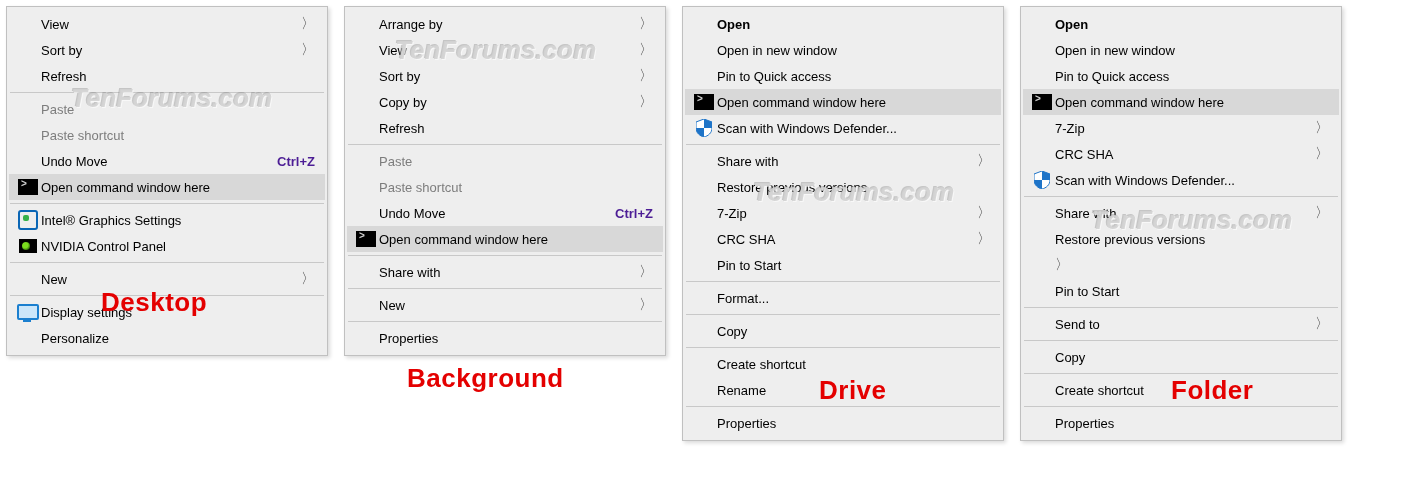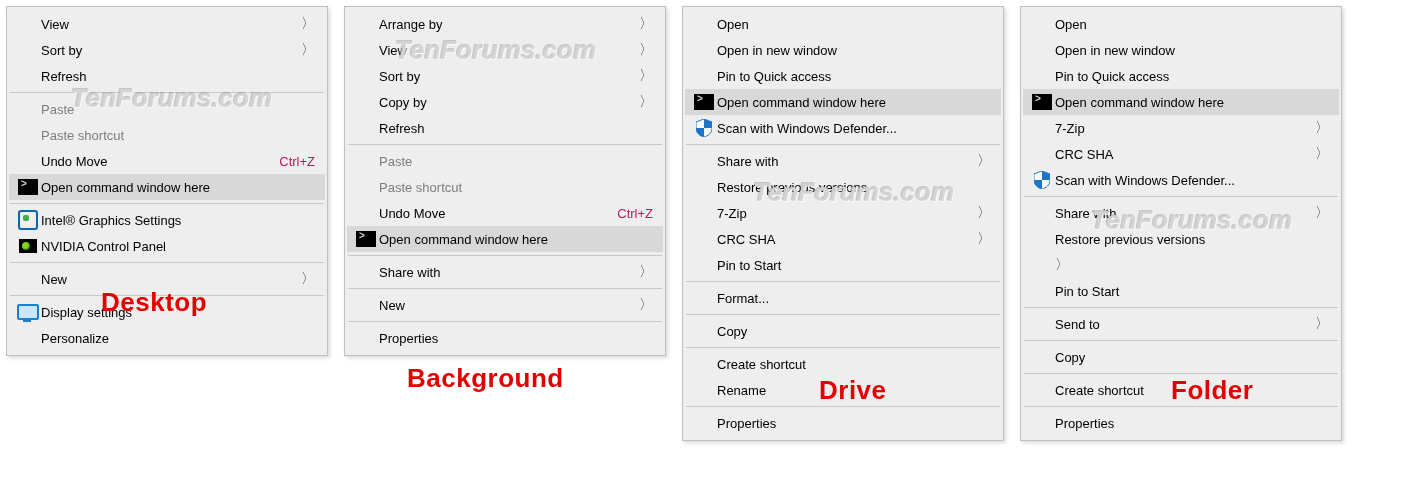--- a/index.html
+++ b/index.html
@@ -28,40 +28,41 @@
     align-items: center;
     height: 26px;
     padding: 0 10px 0 6px;
     white-space: nowrap;
     position: relative;
   }
   .item.highlight {
     background: #d8d8d8;
   }
   .item.bold .label {
-    font-weight: 400;
+    font-weight: 700;
   }
   .item.disabled .label,
   .item.disabled .shortcut {
     color: #7d7d7d;
   }
   .icon-slot {
     width: 26px;
     height: 18px;
     display: flex;
     align-items: center;
     justify-content: center;
     flex: 0 0 26px;
   }
   .label {
     flex: 1 1 auto;
   }
   .shortcut {
-    color: #be185d;
+    color: #4c1d95;
     margin-left: 4px;
+    font-weight: bold;
   }
   .arrow {
     width: 14px;
     text-align: right;
     font-size: 14px;
     color: #4a4a4a;
     font-family: "Segoe UI Symbol", sans-serif;
   }
   .sep {
     height: 1px;

